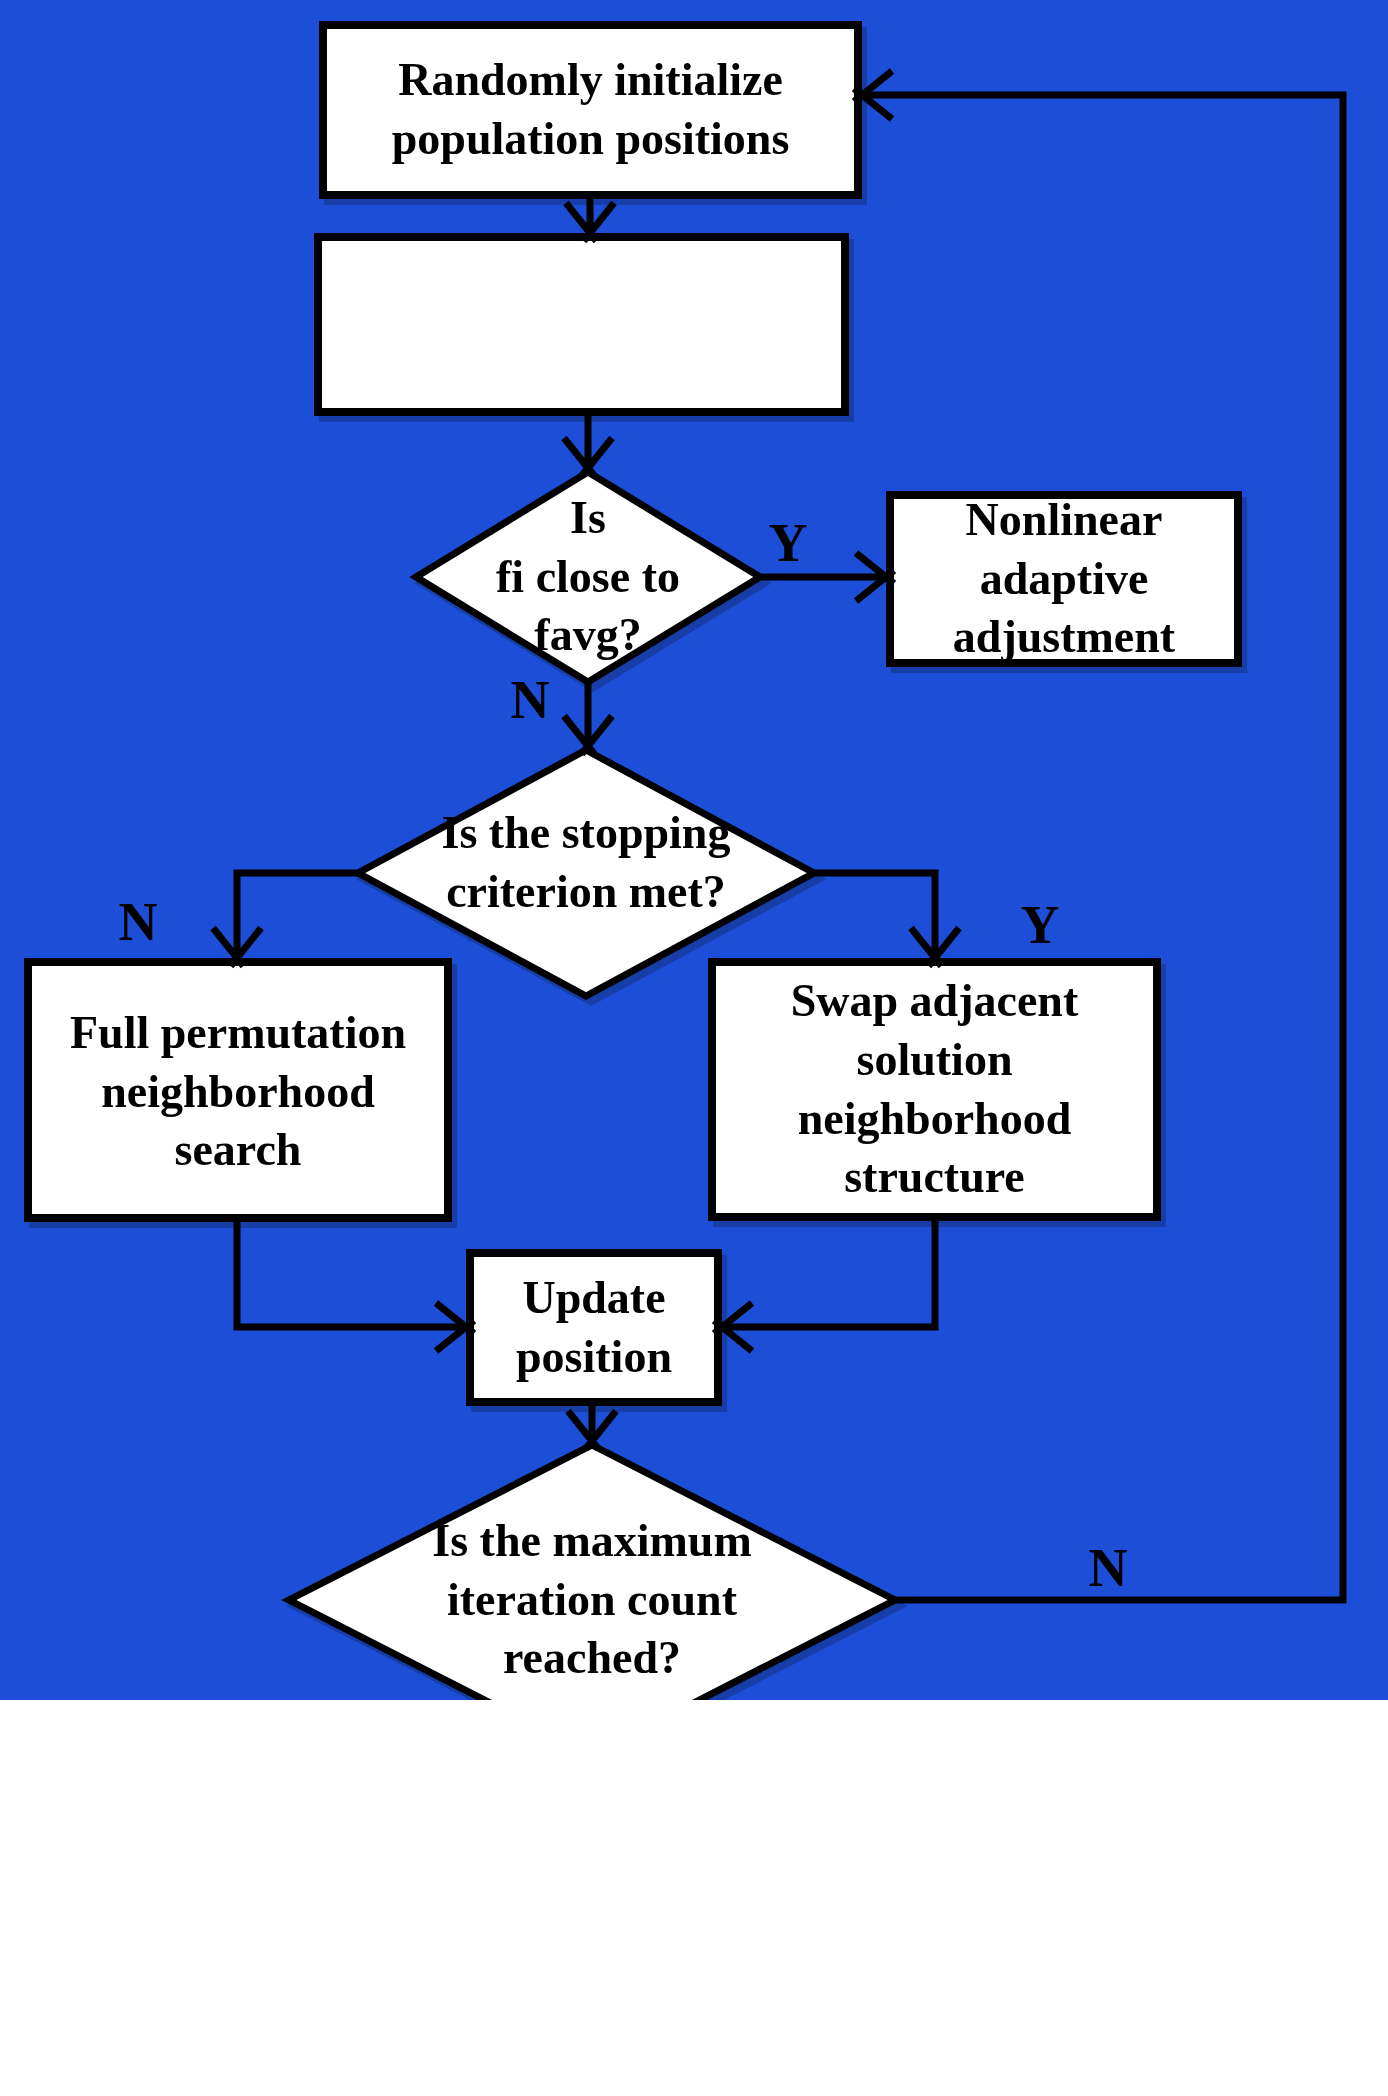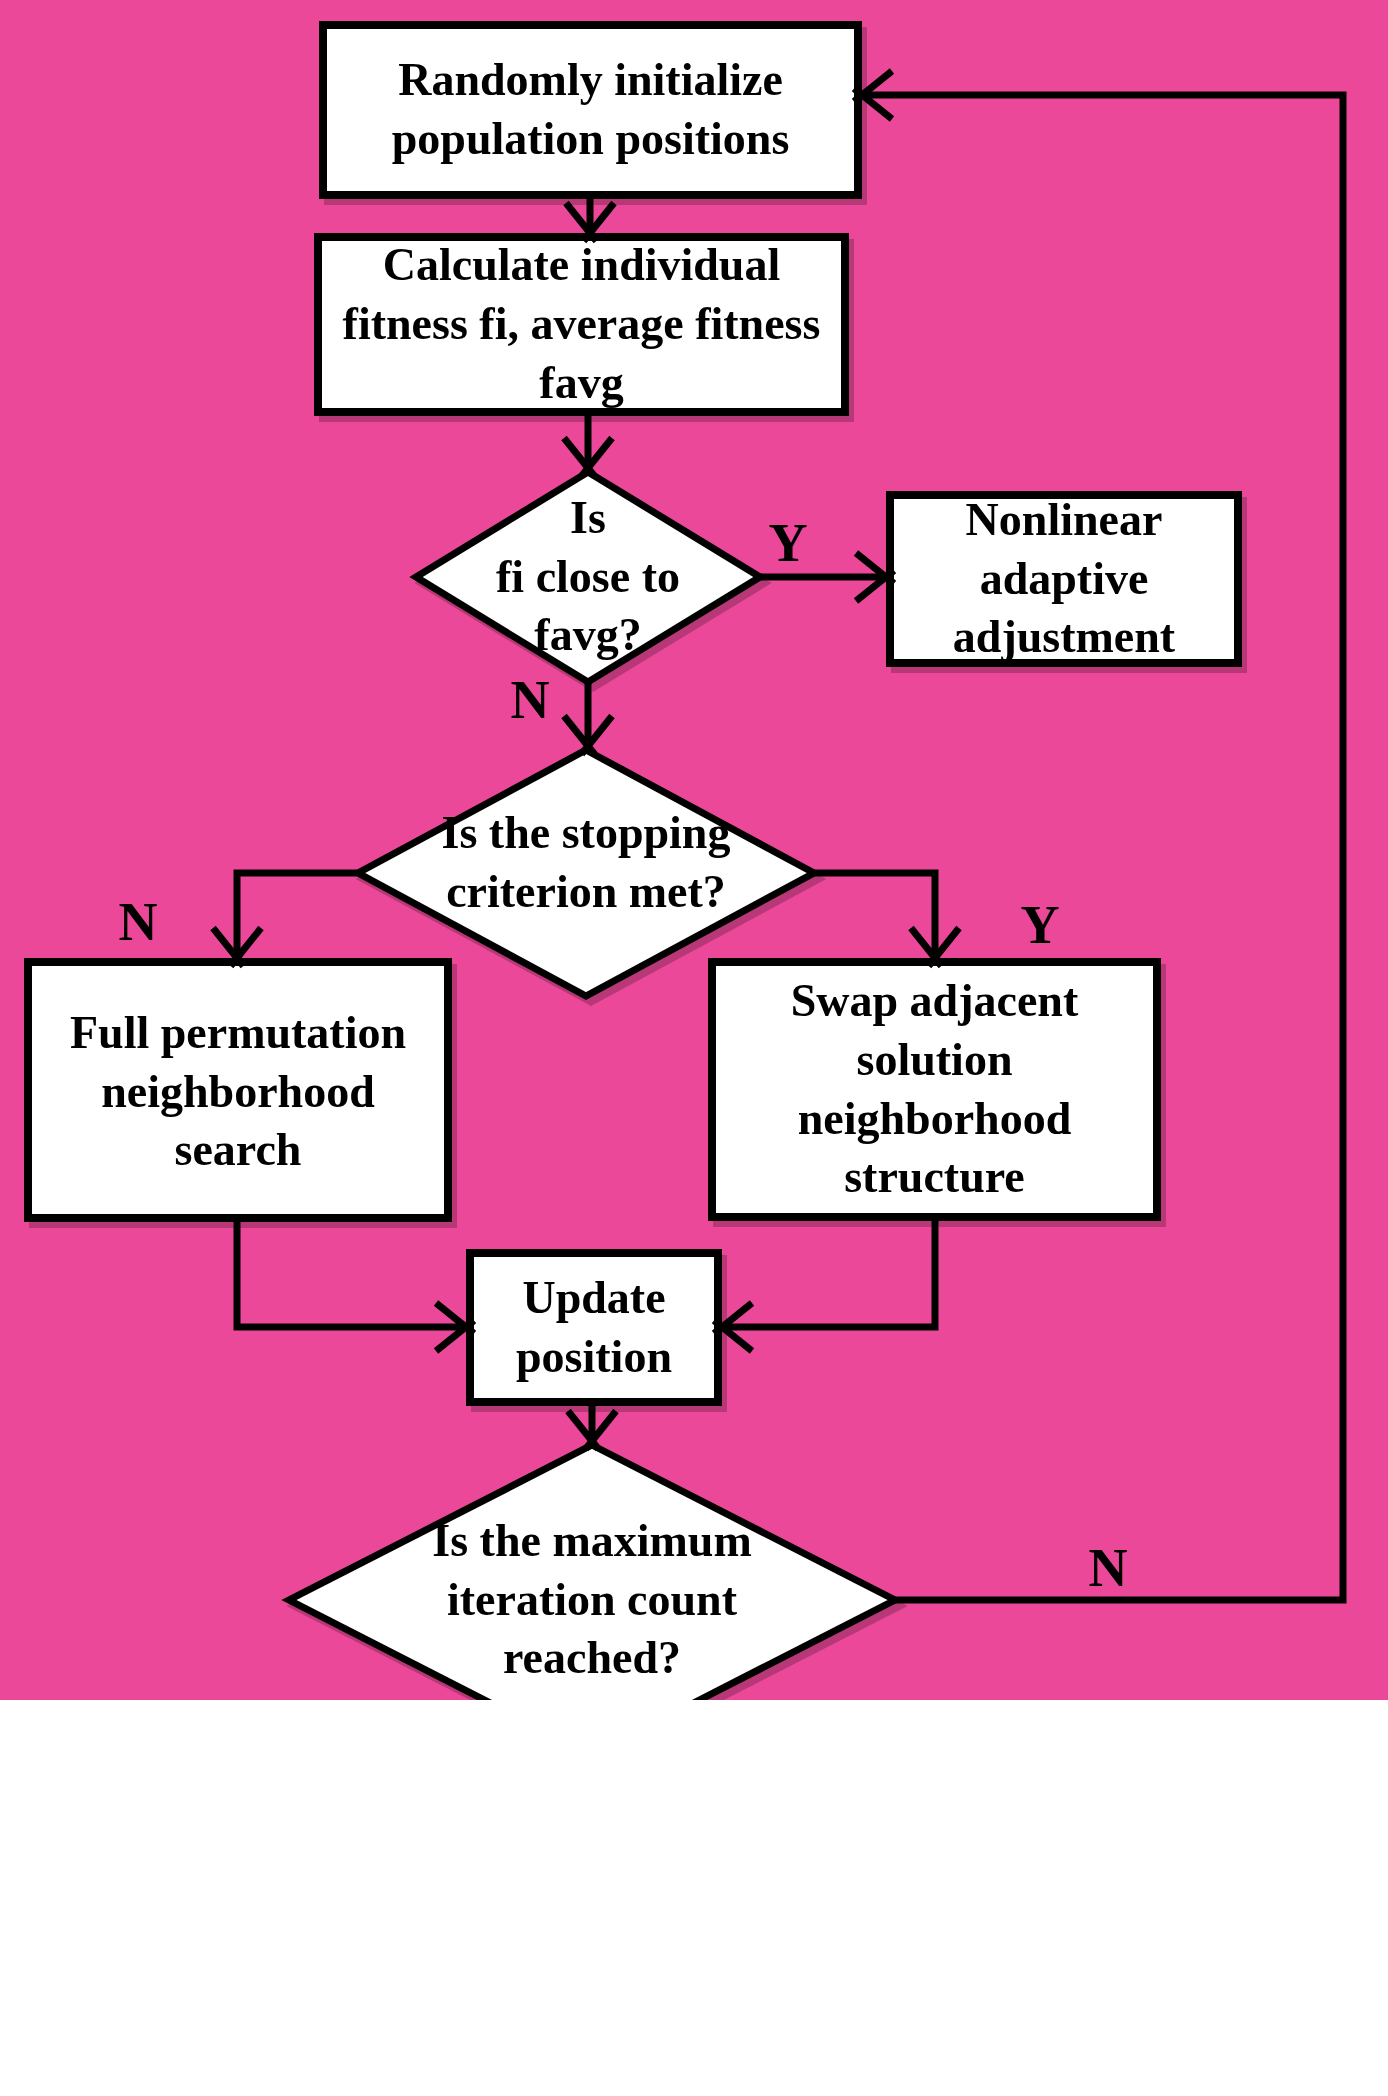--- a/index.html
+++ b/index.html
@@ -1,20 +1,20 @@
 <!DOCTYPE html>
 <html><head>
 <meta charset="utf-8">
 <style>
   html, body { margin: 0; padding: 0; background: #ffffff; }
   #canvas {
     position: relative;
     width: 1388px;
     height: 1700px;
-    background: #ec4899;
+    background: #1d4ed8;
     overflow: hidden;
   }
   #wires {
     position: absolute;
     left: 0; top: 0;
     width: 1388px;
     height: 2096px;
   }
   .node-label {
     position: absolute;
@@ -82,23 +82,20 @@
       <path d="M237,1218 L237,1327 L466,1327" marker-end="url(#arr)"></path>
       <path d="M935,1217 L935,1327 L722,1327" marker-end="url(#arr)"></path>
       <path d="M592,1402 L592,1441" marker-end="url(#arr)"></path>
       <path d="M592,1755 L592,1836" marker-end="url(#arr)"></path>
       <path d="M895,1600 L1343,1600 L1343,95 L862,95" marker-end="url(#arr)"></path>
     </g>
   </svg>
 
   <div class="node-label" style="left:323px; top:25px;   width:535px; height:170px">Randomly initialize
 population positions</div>
-  <div class="node-label" style="left:318px; top:237px;  width:527px; height:175px">Calculate individual
-fitness fi, average fitness
-favg</div>
   <div class="node-label" style="left:416px; top:472px;  width:344px; height:210px">Is
 fi close to
 favg?</div>
   <div class="node-label" style="left:890px; top:495px;  width:348px; height:168px">Nonlinear
 adaptive
 adjustment</div>
   <div class="node-label" style="left:358px; top:740px;  width:456px; height:246px">Is the stopping
 criterion met?</div>
   <div class="node-label" style="left:28px;  top:964px;  width:420px; height:256px">Full permutation
 neighborhood

